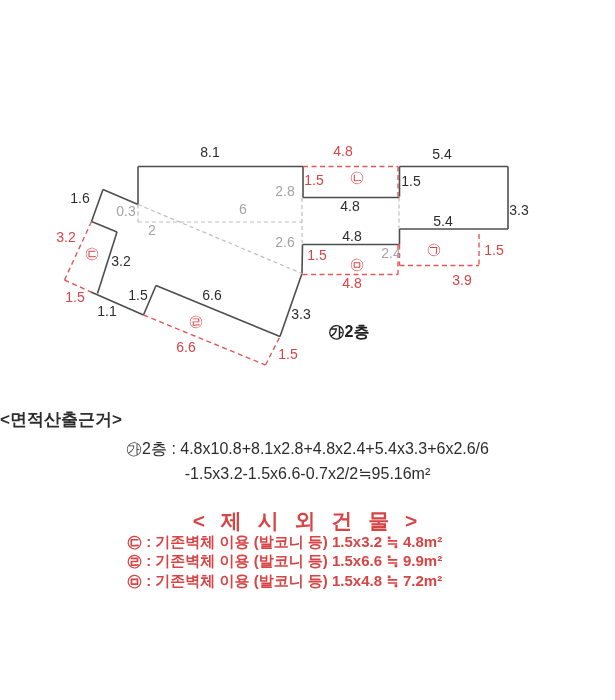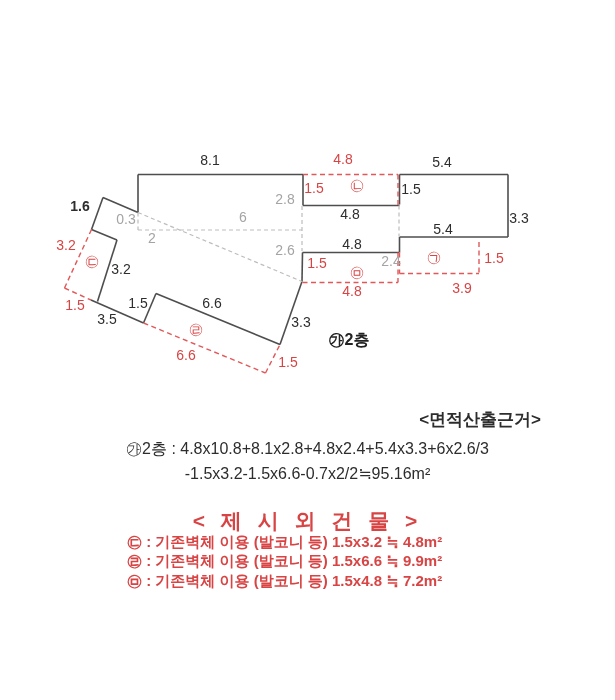--- a/index.html
+++ b/index.html
@@ -2,33 +2,33 @@
 <html><head>
 <meta charset="utf-8">
 <style>
   html,body{margin:0;padding:0;}
   body{
     width:615px;height:700px;background:var(--bg,#fff);
     font-family:"Liberation Sans","DejaVu Sans",sans-serif;
     position:relative;overflow:hidden;
   }
   #page{position:absolute;inset:0;width:615px;height:700px;background:#fff;}
-  #plan{position:absolute;left:0;top:16px;width:615px;height:395px;}
+  #plan{position:absolute;left:0;top:8px;width:615px;height:395px;}
   #plan svg{position:absolute;left:0;top:0;}
   .ln-black{stroke:var(--line-black,#4e4e4e);stroke-width:1.6;fill:none;}
   .ln-red{stroke:var(--red-dash,#e25858);stroke-width:1.4;fill:none;stroke-dasharray:5 3.5;}
   .ln-gray{stroke:var(--gray-dash,#bdbdbd);stroke-width:1.2;fill:none;stroke-dasharray:4 3;}
   .lbl{position:absolute;transform:translate(-50%,-50%);white-space:nowrap;
        font-size:14px;line-height:1;}
   .lbl.black{color:var(--text-black,#2d2d2d);}
   .lbl.red{color:var(--red-text,#d84444);}
   .lbl.gray{color:var(--gray-text,#a4a4a4);}
   .caption{position:absolute;transform:translate(-50%,-50%);
        font-size:16px;font-weight:600;color:#222;white-space:nowrap;}
-  .calc-title{position:absolute;left:0;top:408px;width:541px;text-align:right;
+  .calc-title{position:absolute;left:0;top:408px;width:541px;text-align:left;
        font-size:17px;font-weight:600;color:var(--text-black,#2d2d2d);}
   .calc-line1{position:absolute;left:0;top:439px;width:615px;text-align:center;
        font-size:16px;color:var(--text-black,#2d2d2d);}
   .calc-line2{position:absolute;left:0;top:464px;width:615px;text-align:center;
        font-size:16px;color:var(--text-black,#2d2d2d);}
   .extra-title{position:absolute;left:0;top:507px;width:615px;text-align:center;
        font-size:21px;font-weight:700;letter-spacing:5px;color:var(--red-text,#d84444);}
   .extra-list{position:absolute;left:127px;top:532px;
        font-size:15px;font-weight:600;color:var(--red-text,#d84444);}
   .extra-list .item{height:19.3px;line-height:19.3px;white-space:nowrap;}
@@ -79,23 +79,23 @@
         <line x1="138" y1="214" x2="302" y2="214"></line>
         <line x1="138" y1="196.5" x2="302" y2="265.5"></line>
         <line x1="302" y1="190" x2="302" y2="235"></line>
         <line x1="399" y1="189.5" x2="399" y2="220.5"></line>
       </g>
     </svg>
 
     <div>
 
     <div class="lbl black" style="left: 210px; top: 144px;">8.1</div>
-        <div class="lbl black" style="left: 80px; top: 190px; font-weight: bold;">1.6</div>
+        <div class="lbl black" style="left: 80px; top: 190px;">1.6</div>
         <div class="lbl black" style="left: 121px; top: 253px;">3.2</div>
-        <div class="lbl black" style="left: 107px; top: 303px;">3.5</div>
+        <div class="lbl black" style="left: 107px; top: 303px;">1.1</div>
         <div class="lbl black" style="left: 138px; top: 287px;">1.5</div>
         <div class="lbl black" style="left: 212px; top: 287px;">6.6</div>
         <div class="lbl black" style="left: 301px; top: 306px;">3.3</div>
         <div class="lbl black" style="left: 350px; top: 198px;">4.8</div>
         <div class="lbl black" style="left: 352px; top: 228px;">4.8</div>
         <div class="lbl black" style="left: 411px; top: 173px;">1.5</div>
         <div class="lbl black" style="left: 442px; top: 146px;">5.4</div>
         <div class="lbl black" style="left: 443px; top: 213px;">5.4</div>
         <div class="lbl black" style="left: 519px; top: 202px;">3.3</div>
       </div>
@@ -124,21 +124,21 @@
         <div class="lbl gray" style="left: 243px; top: 201px;">6</div>
         <div class="lbl gray" style="left: 285px; top: 183px;">2.8</div>
         <div class="lbl gray" style="left: 285px; top: 234px;">2.6</div>
         <div class="lbl gray" style="left: 391px; top: 208px; margin-top: 37px;">2.4</div>
       </div>
 
     <div class="caption" style="left:349px;top:324px;">㉮2층</div>
   </div>
 
   <div class="calc-title">&lt;면적산출근거&gt;</div>
-  <div class="calc-line1">㉮2층 : 4.8x10.8+8.1x2.8+4.8x2.4+5.4x3.3+6x2.6/3</div>
+  <div class="calc-line1">㉮2층 : 4.8x10.8+8.1x2.8+4.8x2.4+5.4x3.3+6x2.6/6</div>
   <div class="calc-line2">-1.5x3.2-1.5x6.6-0.7x2/2≒95.16m²</div>
 
   <div class="extra-title">&lt; 제 시 외 건 물 &gt;</div>
   <div class="extra-list">
 
       <div class="item">㉢ : 기존벽체 이용 (발코니 등) 1.5x3.2 ≒ 4.8m²</div>
       <div class="item">㉣ : 기존벽체 이용 (발코니 등) 1.5x6.6 ≒ 9.9m²</div>
       <div class="item">㉤ : 기존벽체 이용 (발코니 등) 1.5x4.8 ≒ 7.2m²</div>
     </div>
 

